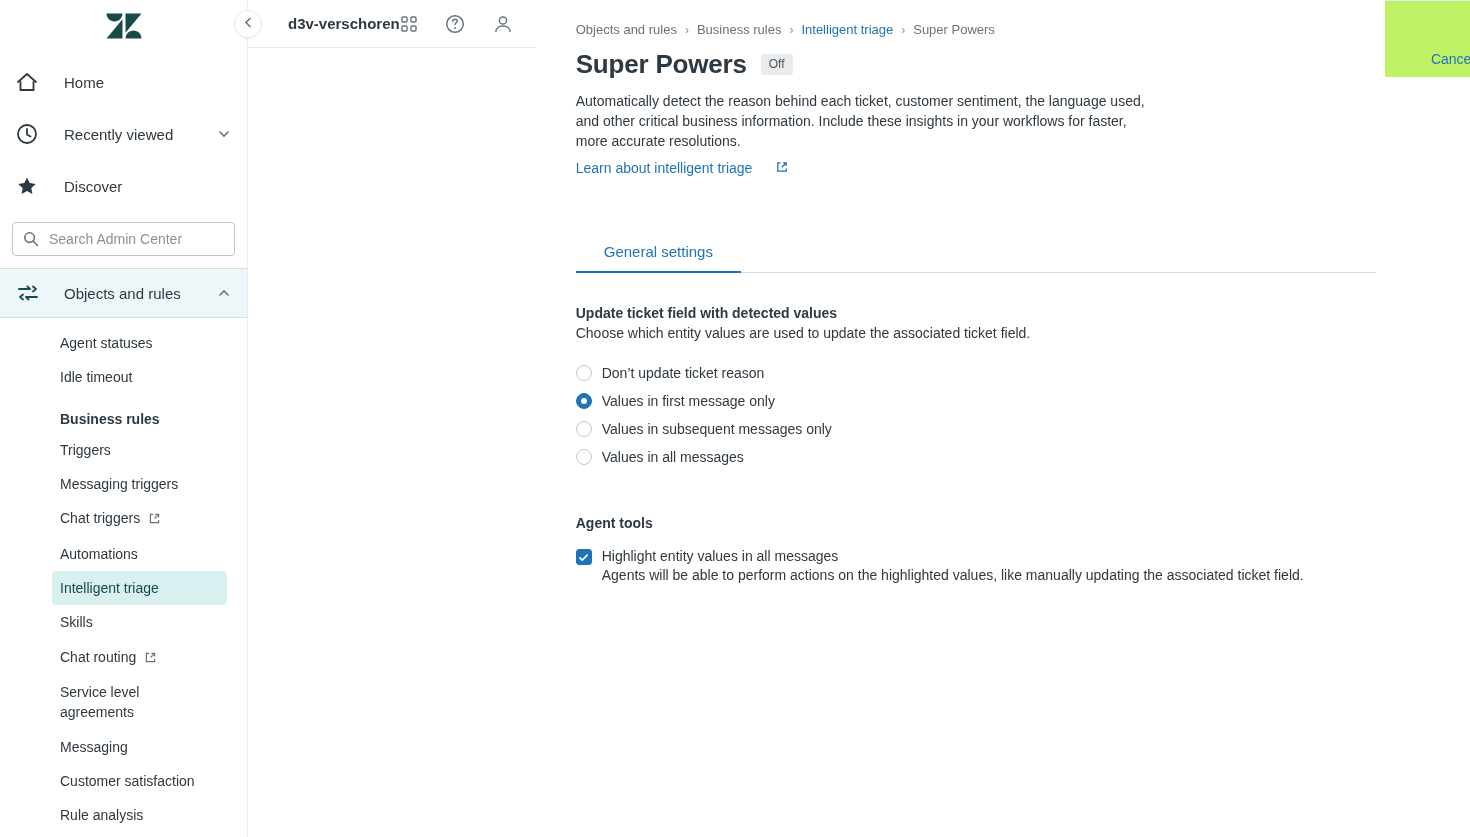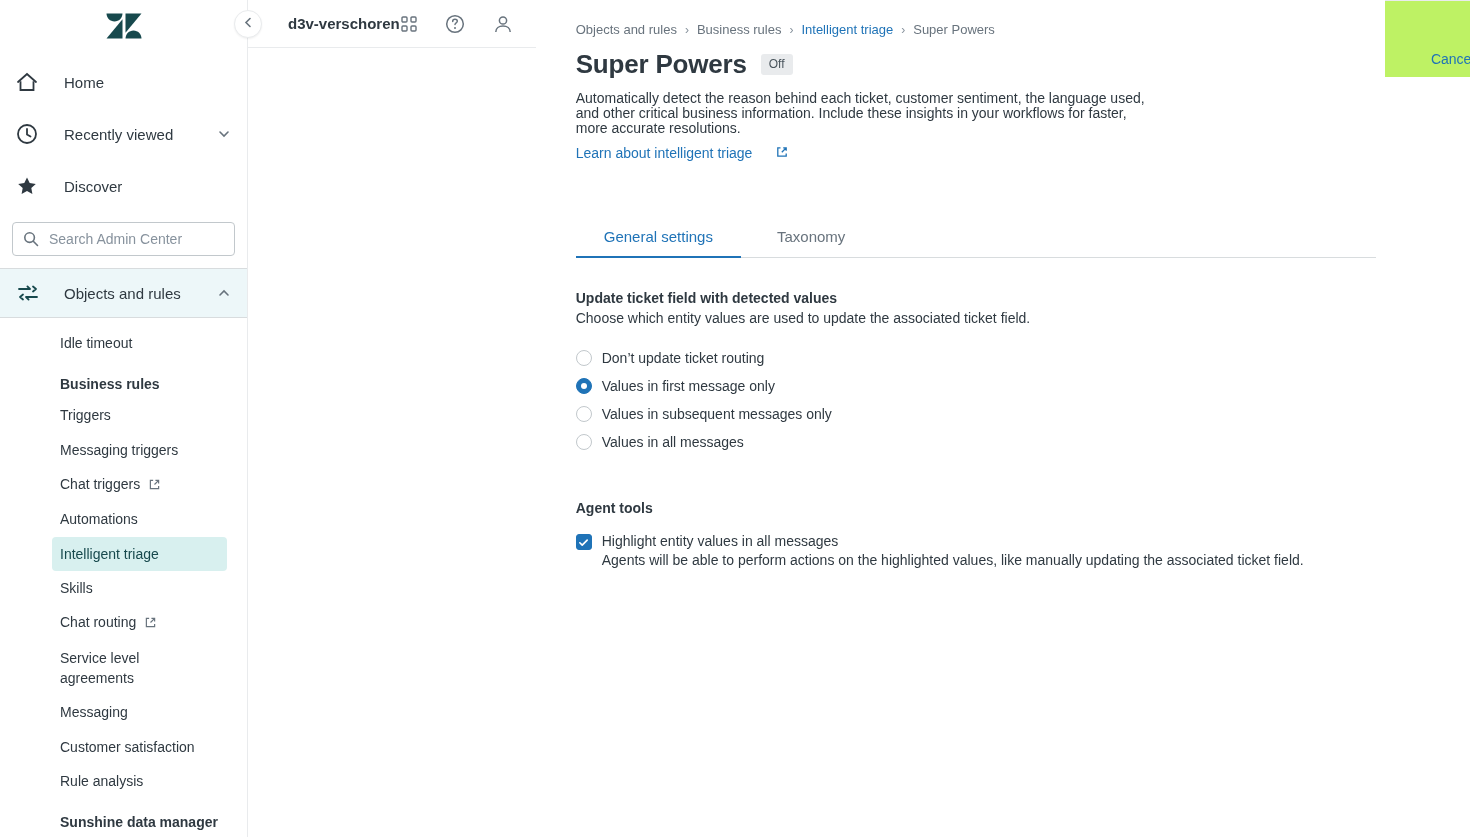--- a/index.html
+++ b/index.html
@@ -209,21 +209,21 @@
   .badge {
     background: #e9ebed;
     color: #49545c;
     font-size: 12px;
     border-radius: 3px;
     padding: 3px 8px;
     line-height: 1.2;
   }
   .desc {
     font-size: 14px;
-    line-height: 15px;
+    line-height: 20px;
     color: #2f3941;
     max-width: 570px;
     margin-top: 11px;
   }
   .learn {
     display: inline-flex;
     align-items: center;
     gap: 24px;
     font-size: 14px;
     color: #1f73b7;
@@ -417,20 +417,21 @@
       </span>
       <span class="label">Objects and rules</span>
       <span class="chev">
         <svg width="14" height="14" viewBox="0 0 14 14">
             <path d="M3 9l4-4 4 4" stroke="#68737d" stroke-width="1.6" fill="none" stroke-linecap="round"></path>
           </svg>
       </span>
     </div>
 
     <div class="sublist">
+      <div class="sub-item">Agent statuses</div>
       <div class="sub-item">Idle timeout</div>
 
       <div class="sub-head">Business rules</div>
       <div class="sub-item">Triggers</div>
       <div class="sub-item">Messaging triggers</div>
       <div class="sub-item">
         <span>Chat triggers</span>
         <span class="ext-ico">
           <svg width="11" height="11" viewBox="0 0 12 12">
               <path d="M4.5 1.5H1.5v9h9v-3" stroke="#68737d" stroke-width="1.3" fill="none"></path>
@@ -521,31 +522,30 @@
         <span>
           <svg width="12" height="12" viewBox="0 0 12 12">
               <path d="M4.5 1.8H1.8v8.4h8.4V7.5" stroke="#1f73b7" stroke-width="1.3" fill="none"></path>
               <path d="M7.2 1.8h3v3M10 2L5.8 6.2" stroke="#1f73b7" stroke-width="1.3" fill="none"></path>
             </svg>
         </span>
       </div>
 
       <div class="tabs">
         <div class="tab active">General settings</div>
-        <div class="tab">Taxonomy</div>
       </div>
 
       <div class="sect">
         <div class="sect-title">Update ticket field with detected values</div>
         <div class="sect-sub">Choose which entity values are used to update the associated ticket field.</div>
 
         <div class="radio-list">
           <div class="radio-row">
             <span class="radio"></span>
-            <span class="radio-label">Don’t update ticket routing</span>
+            <span class="radio-label">Don’t update ticket reason</span>
           </div>
           <div class="radio-row">
             <span class="radio checked"></span>
             <span class="radio-label">Values in first message only</span>
           </div>
           <div class="radio-row">
             <span class="radio"></span>
             <span class="radio-label">Values in subsequent messages only</span>
           </div>
           <div class="radio-row">

